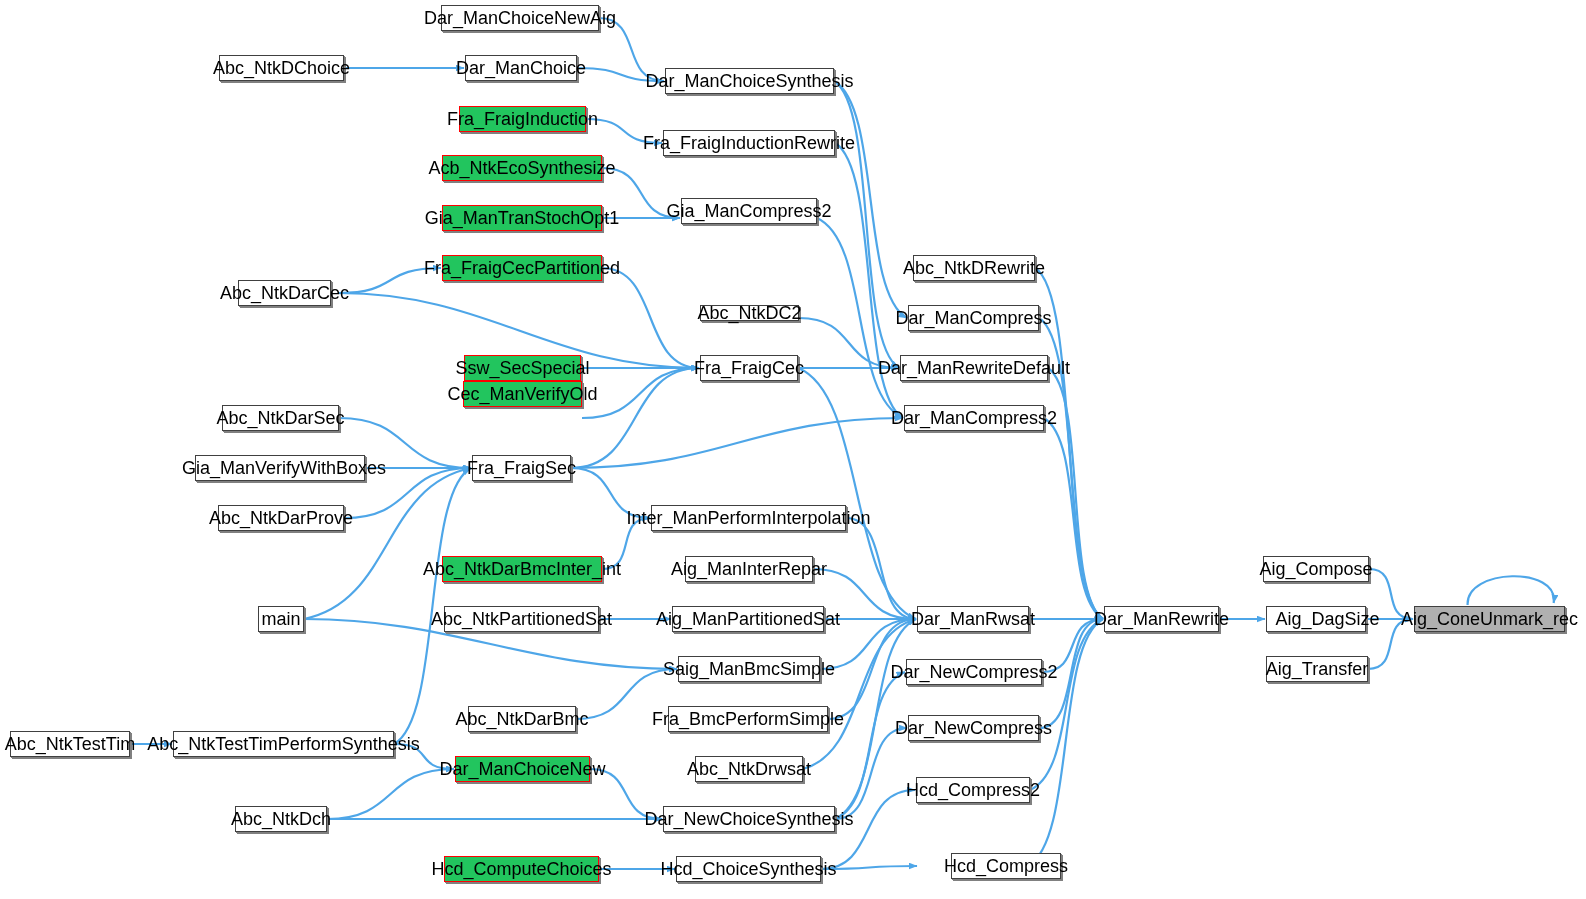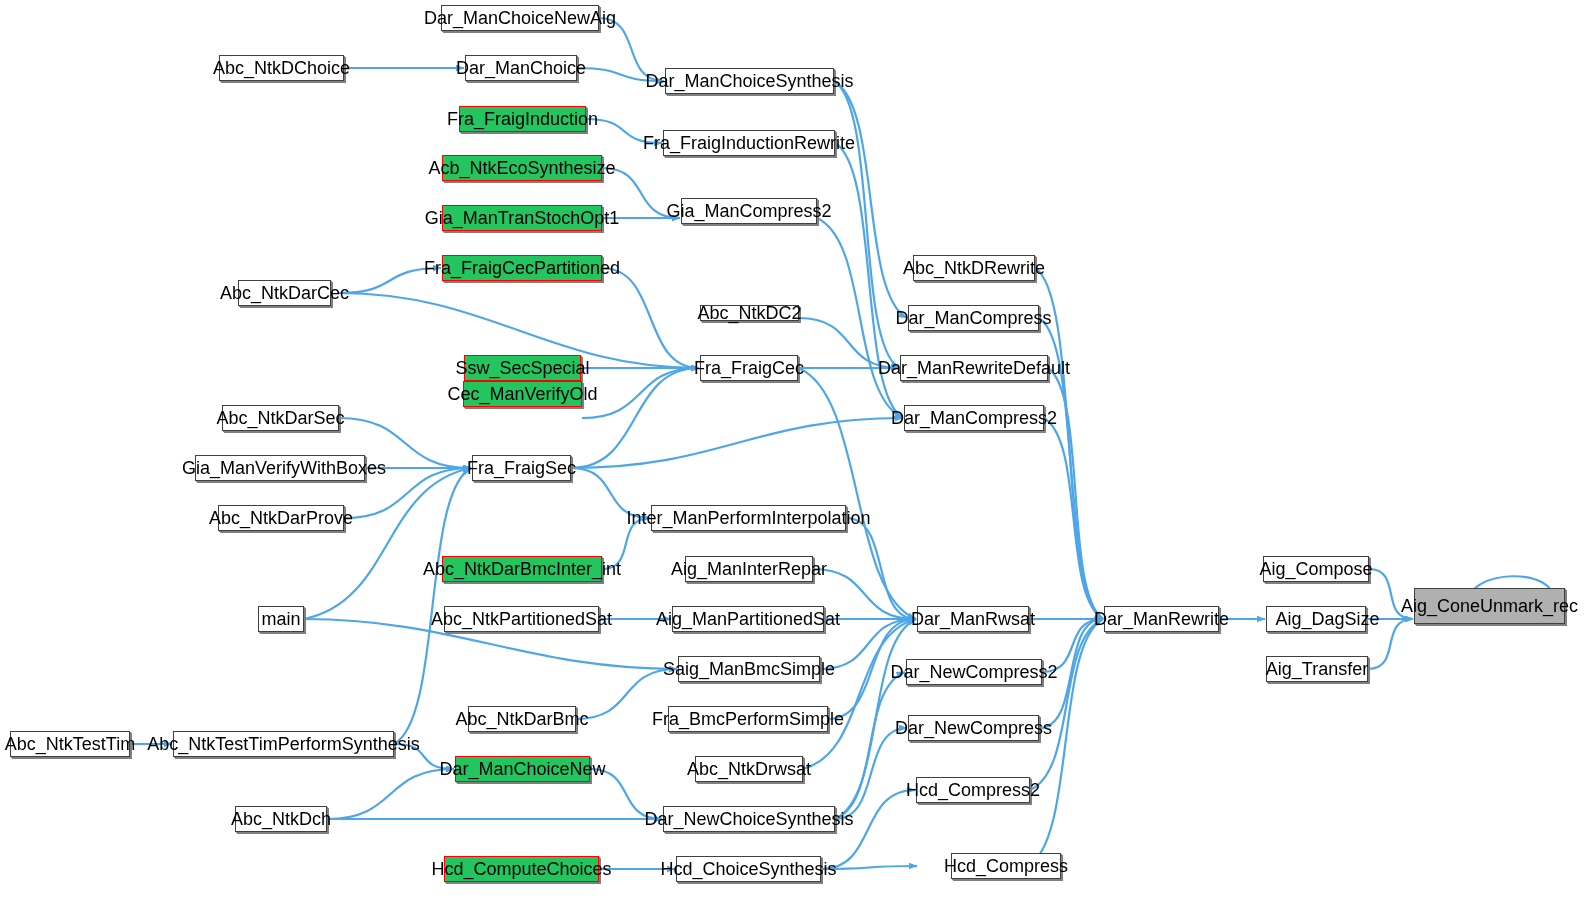--- a/index.html
+++ b/index.html
@@ -182,21 +182,21 @@
       </div>
       <div class="node plain" style="left: 917px; top: 606px; width: 112px; height: 26px;">
         <span>Dar_ManRwsat</span>
       </div>
       <div class="node plain" style="left: 1104px; top: 606px; width: 115px; height: 26px;">
         <span>Dar_ManRewrite</span>
       </div>
       <div class="node plain" style="left: 1266px; top: 606px; width: 100px; height: 26px; padding-left: 23px;">
         <span>Aig_DagSize</span>
       </div>
-      <div class="node current" style="left: 1414px; top: 588px; width: 151px; height: 36px;">
+      <div class="node current" style="left: 1414px; top: 606px; width: 151px; height: 26px;">
         <span>Aig_ConeUnmark_rec</span>
       </div>
       <div class="node plain" style="left: 906px; top: 659px; width: 136px; height: 26px;">
         <span>Dar_NewCompress2</span>
       </div>
       <div class="node plain" style="left: 678px; top: 656px; width: 142px; height: 26px;">
         <span>Saig_ManBmcSimple</span>
       </div>
       <div class="node plain" style="left: 1266px; top: 656px; width: 102px; height: 26px;">
         <span>Aig_Transfer</span>

